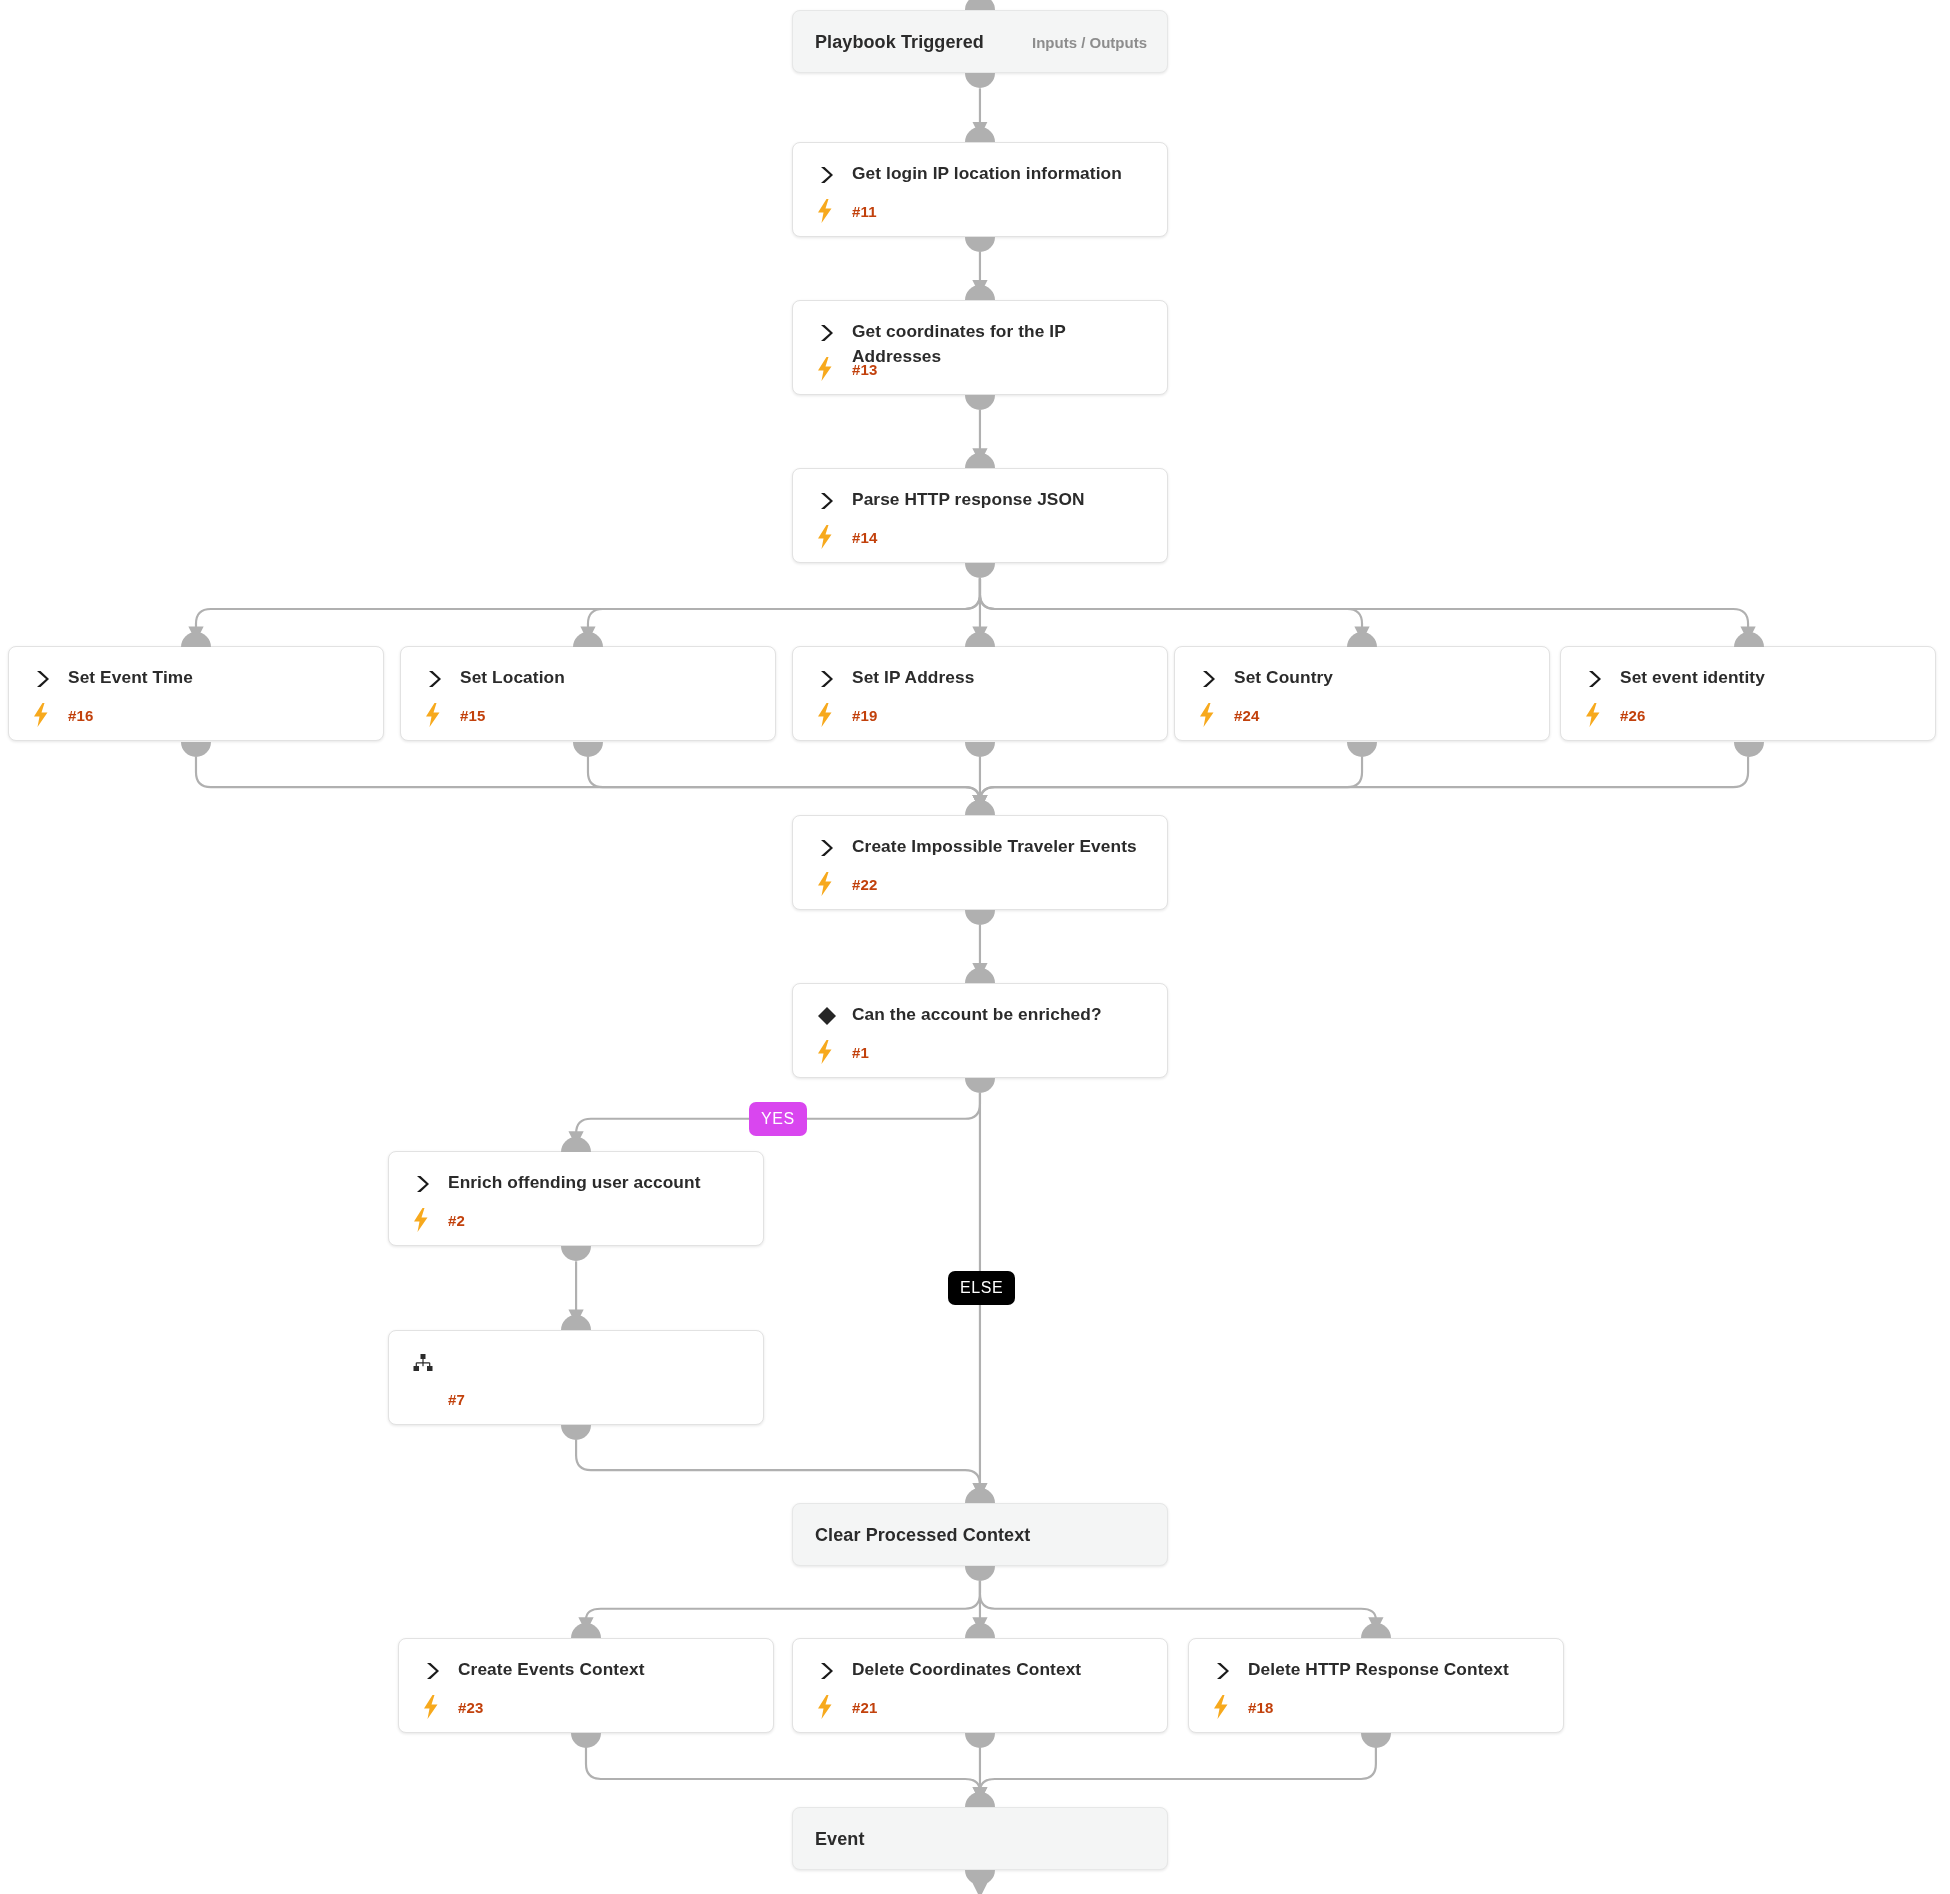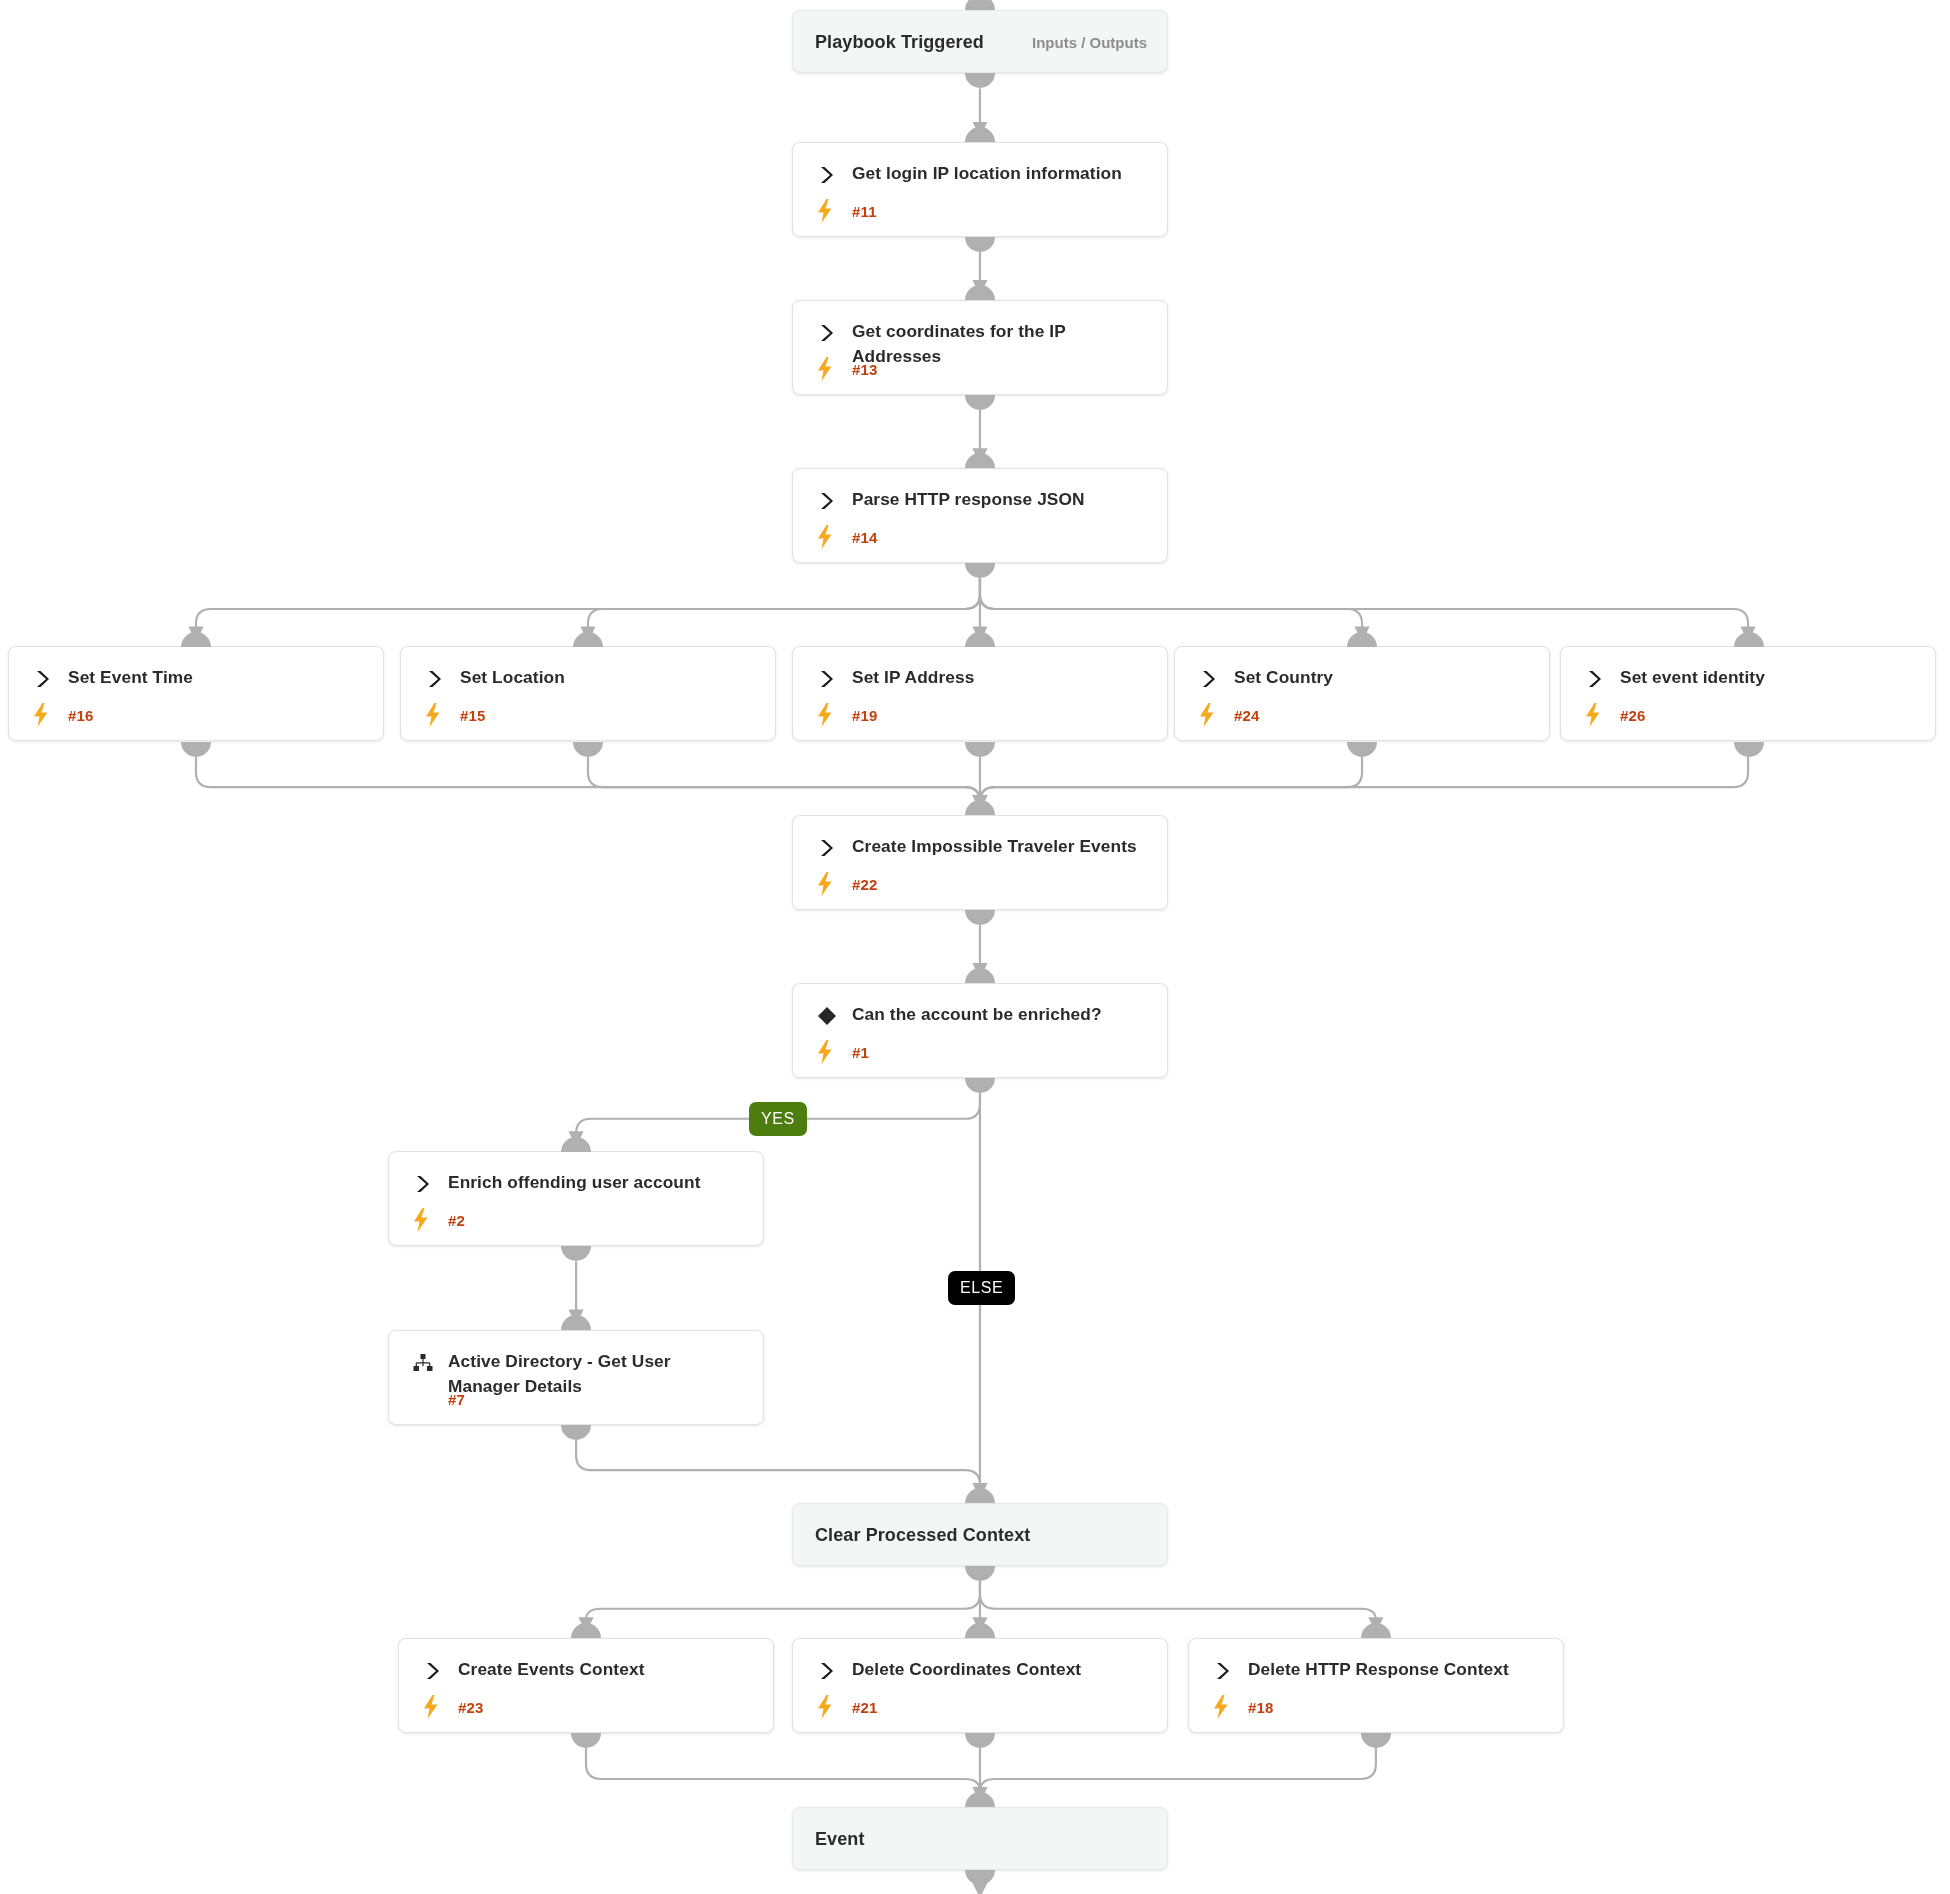--- a/index.html
+++ b/index.html
@@ -127,21 +127,21 @@
     padding: 0 12px;
     display: flex;
     align-items: center;
     justify-content: center;
     border-radius: 7px;
     color: #ffffff;
     font-size: 16px;
     letter-spacing: 0.6px;
     z-index: 8;
   }
-  .branch-label.yes { background: #4d7c0f; }
+  .branch-label.yes { background: #d946ef; }
   .branch-label.else { background: #000000; }
 </style>
 </head>
 <body>
 
 <div id="canvas">
 
   <svg id="edges" viewBox="0 0 1970 1914" xmlns="http://www.w3.org/2000/svg">
     <defs>
       <marker id="arrow" viewBox="0 0 10 10" refX="8" refY="5" markerWidth="7" markerHeight="7" orient="auto-start-reverse">
@@ -355,22 +355,20 @@
           <svg width="22" height="22" viewBox="0 0 22 22">
             <rect x="8.5" y="2" width="5" height="5" fill="#2b2b2b"></rect>
             <rect x="1.5" y="14" width="5.5" height="5" fill="#2b2b2b"></rect>
             <rect x="15" y="14" width="5.5" height="5" fill="#2b2b2b"></rect>
             <path d="M10.4 7 h1.2 v3.3 h6.1 v1.2 h-13.4 v-1.2 h6.1 z" fill="#2b2b2b"></path>
             <rect x="10.4" y="10.8" width="1.2" height="3.4" fill="#2b2b2b"></rect>
             <rect x="3.7" y="10.8" width="1.2" height="3.4" fill="#2b2b2b"></rect>
             <rect x="17.1" y="10.8" width="1.2" height="3.4" fill="#2b2b2b"></rect>
           </svg>
         </span>
-        <div class="node-title">Active Directory - Get User
-Manager Details</div>
         <div class="node-id">#7</div>
       </div>
       <div class="node section" style="left: 792px; top: 1503px; width: 376px; height: 63px;">
         <div class="node-title">Clear Processed Context</div>
       </div>
       <div class="node" style="left: 398px; top: 1638px; width: 376px; height: 95px;">
         <span class="icon-main">
           <svg width="22" height="22" viewBox="0 0 22 22">
             <path d="M5 3 L14 11 L5 19 L8.5 19 L17 11 L8.5 3 Z" fill="#1a1a1a"></path>
           </svg>

